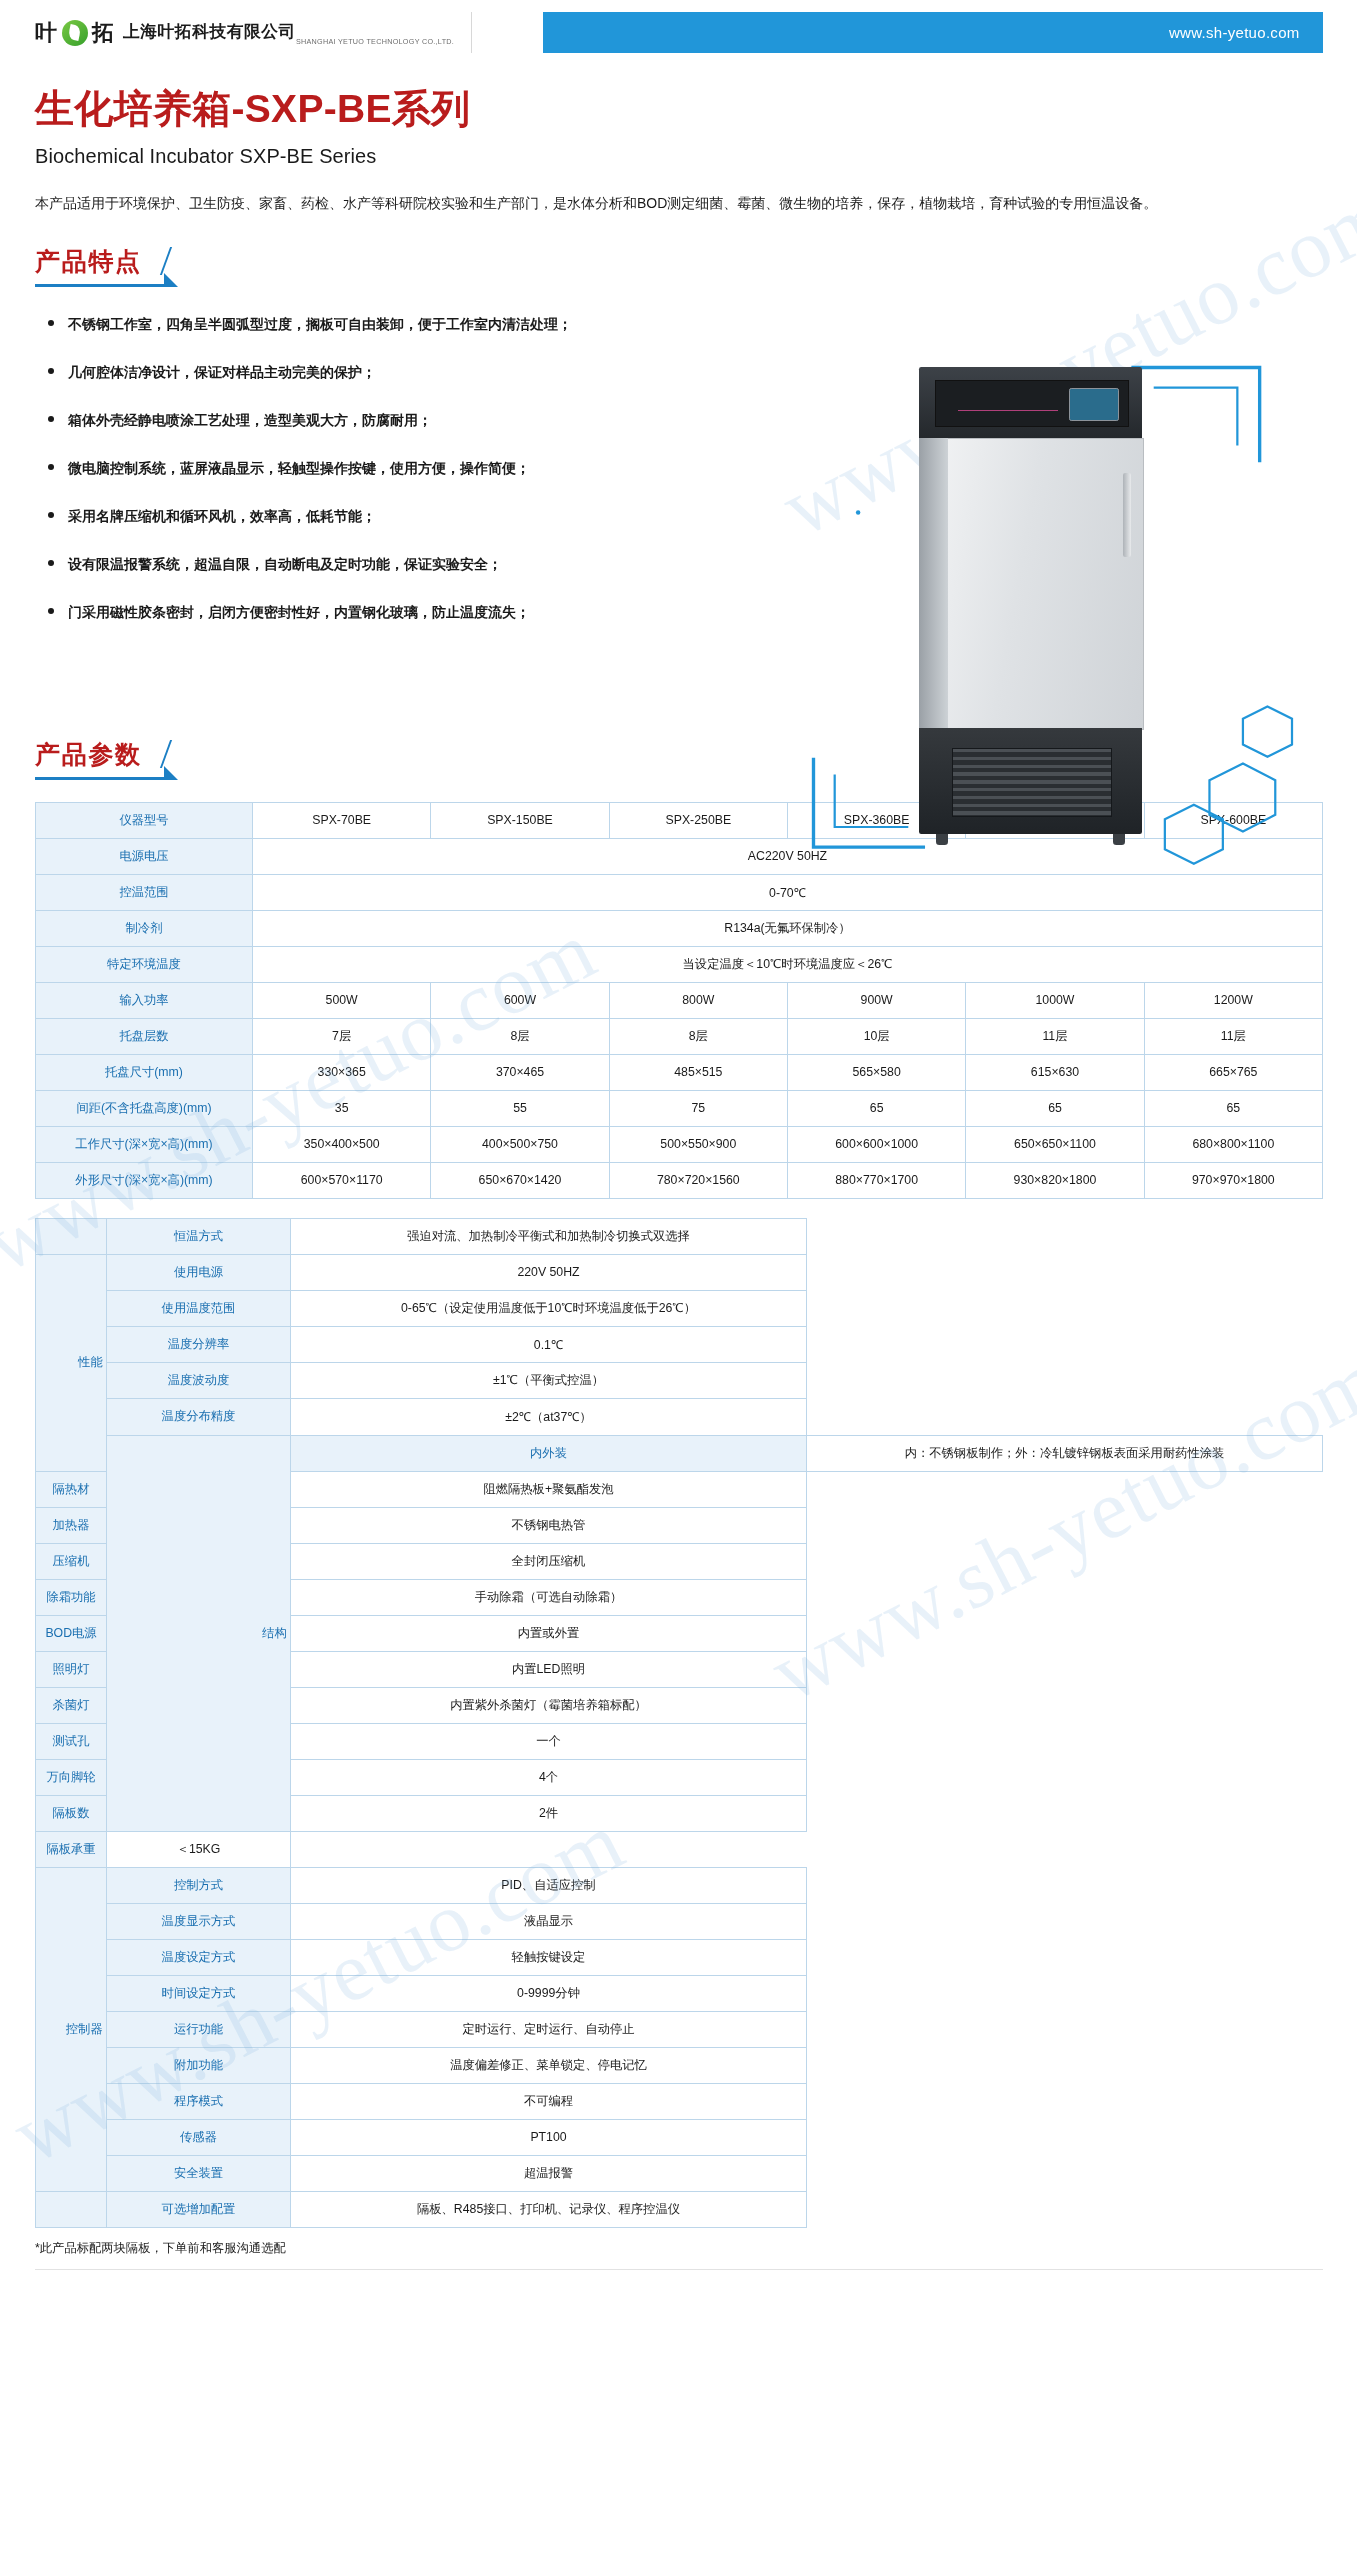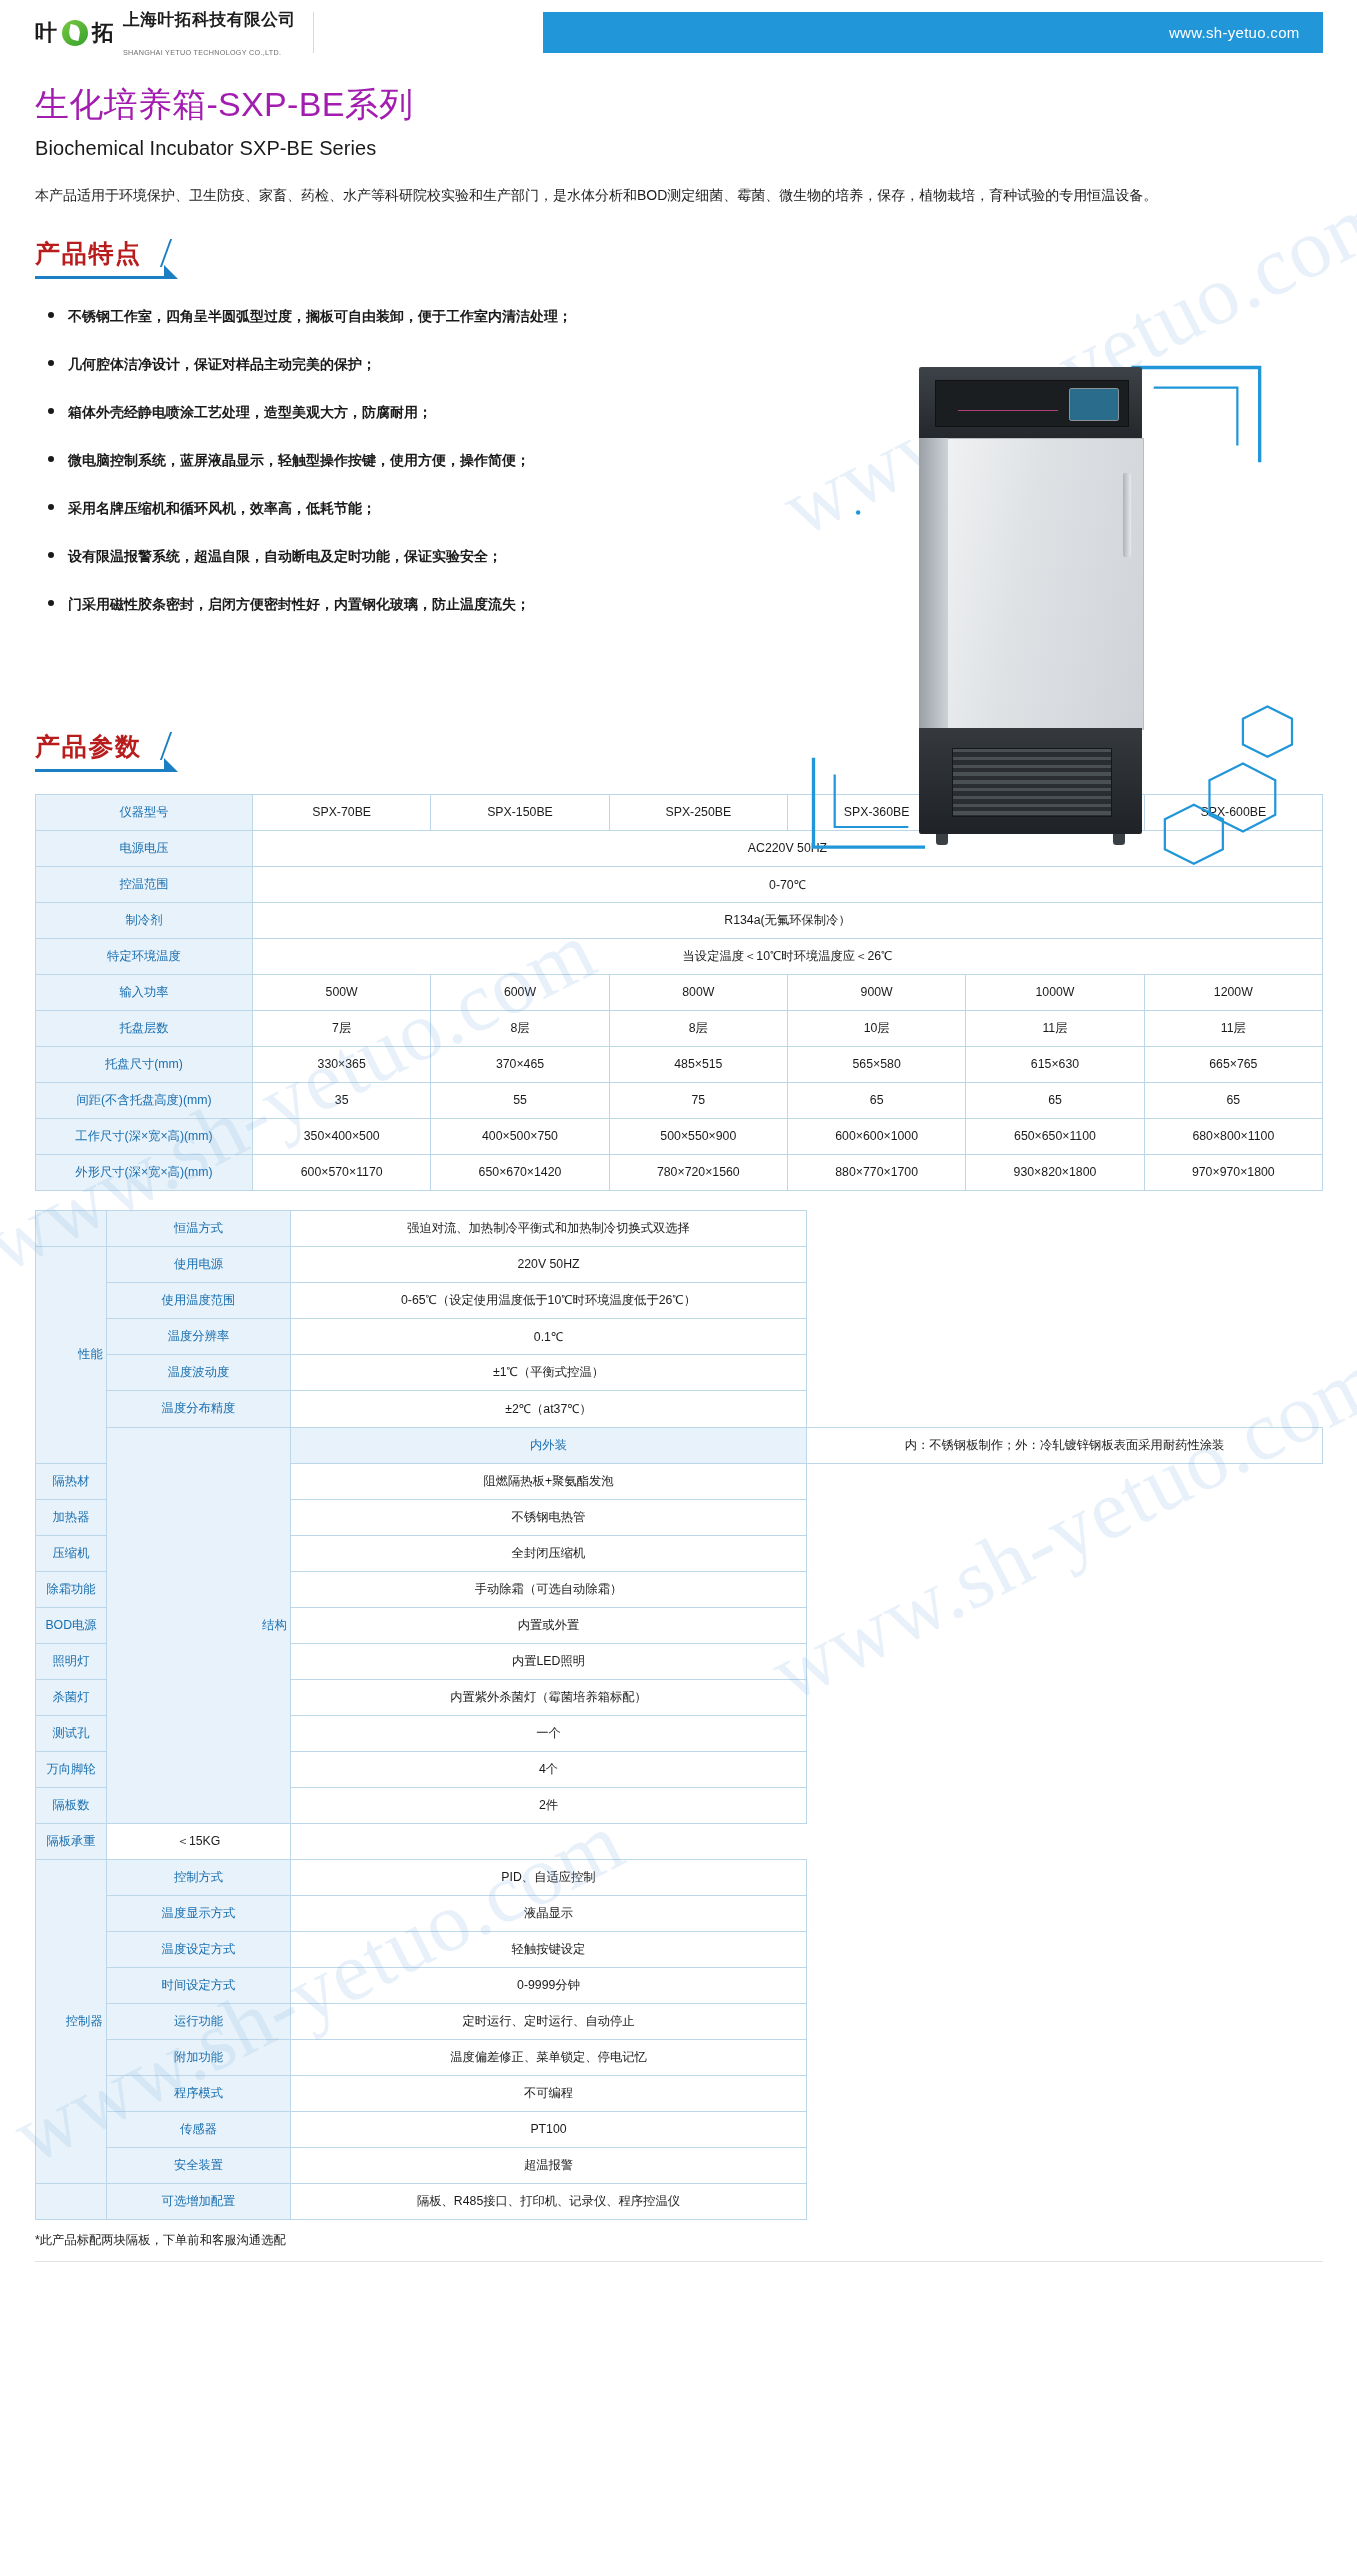--- a/index.html
+++ b/index.html
@@ -50,36 +50,36 @@
     position:relative;
   }
   .logo-leaf:after{
     content:"";position:absolute;left:7.2px;top:5px;width:10.6px;height:15px;
     background:#ffffff;border-radius:0 60% 0 60%;transform:rotate(12deg);
   }
   .logo-tuo {
     font-family:"Liberation Serif", serif;
     font-size:22px; font-weight:bold; color:#1b1b1b; line-height:1;
   }
-  .logo-text { display:flex; flex-direction:column; justify-content:center; }
+  .logo-text { display:flex; flex-direction:row; justify-content:center; }
   .logo-cn { font-size:16.7px; font-weight:bold; color:#1b1b1b; letter-spacing:0.6px; }
   .logo-en { font-size:7.2px; color:#6d6d6d; letter-spacing:0.3px; margin-top:17px; }
 
   .header-bar {
     position:absolute; left:543px; top:12.3px; right:35px; height:41px;
     background:#2196d9;
     display:flex; align-items:center; justify-content:flex-end;
   }
   .header-url {
     color:#ffffff; font-size:15px; letter-spacing:0.3px; padding-right:23.4px;
   }
 
   
   .title-block { padding:15.6px 35px 0 35px; }
-  .title-cn { font-size:34px; font-weight:normal; color:#a21caf; letter-spacing:0.3px; }
+  .title-cn { font-size:39px; font-weight:bold; color:#b91c1c; letter-spacing:0.3px; }
   .title-en { font-size:20px; color:#1a1a1a; margin-top:9px; letter-spacing:0.1px; }
 
   .intro {
     margin:22px 35px 0 35px;
     font-size:14px; line-height:26px; color:#1a1a1a;
     max-width:1176px;
   }
 
   
   .sec-head {

